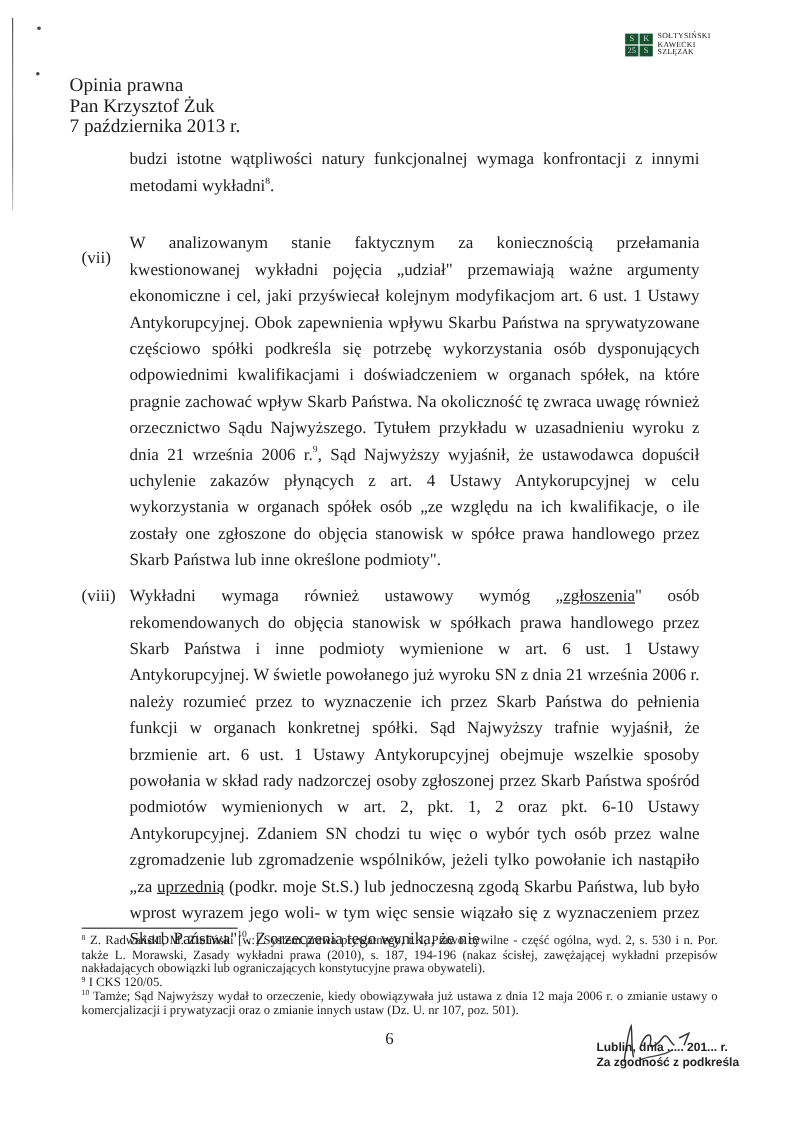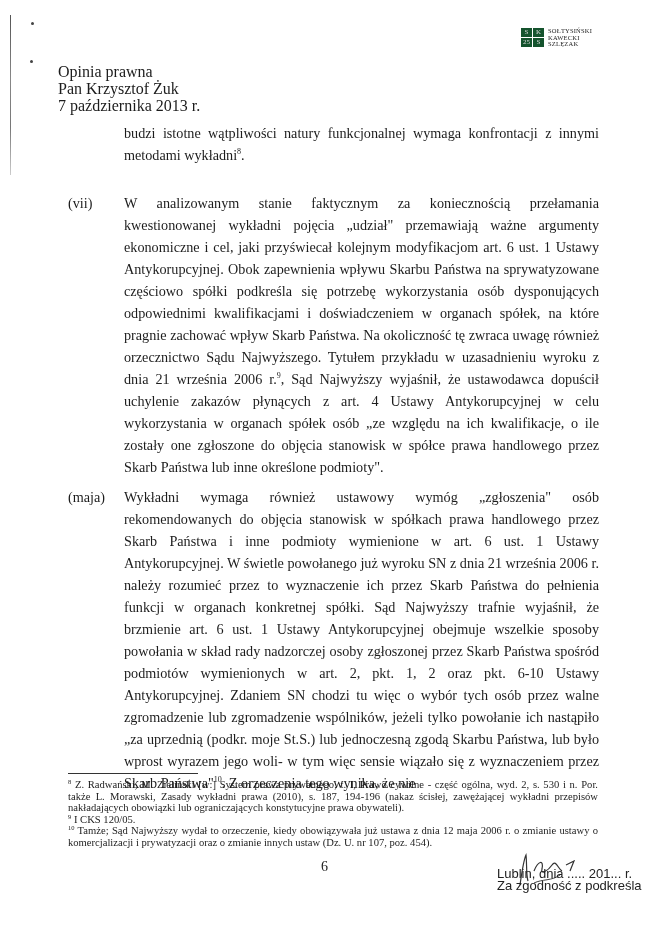--- a/index.html
+++ b/index.html
@@ -68,37 +68,38 @@
     }
     .body-text {
       position: absolute;
       left: 0;
       top: 0;
       width: 665px;
       font-size: 14.2px;
     }
     .para {
       position: absolute;
-      left: 124px;
+      left: 108px;
       width: 475px;
       line-height: 22px;
       text-align: justify;
     }
     .para-num {
       position: absolute;
       left: 68px;
       font-size: 14.2px;
       line-height: 22px;
     }
     sup {
       font-size: 8px;
       line-height: 0;
       vertical-align: 6px;
     }
     .u {
+      text-decoration: underline;
     }
     .fn-rule {
       position: absolute;
       left: 68px;
       top: 773px;
       width: 130px;
       height: 1px;
       background: #333;
     }
     .footnotes {
@@ -118,23 +119,24 @@
       position: absolute;
       left: 321px;
       top: 859px;
       font-size: 14px;
     }
     .stamp {
       position: absolute;
       left: 497px;
       top: 868px;
       font-family: "Liberation Sans", sans-serif;
-      font-size: 13px;
+      font-size: 10px;
       line-height: 12px;
       color: #222;
+      font-weight: bold;
     }
     .signature {
       position: absolute;
       left: 512px;
       top: 851px;
       width: 90px;
       height: 38px;
     }
   </style>
 </head>
@@ -161,34 +163,34 @@
 <div class="header">
   <div>Opinia prawna</div>
   <div>Pan Krzysztof Żuk</div>
   <div>7 października 2013 r.</div>
 </div>
 
 <div class="body-text">
 
   <div class="para" style="top:122px;"><span>budzi istotne wątpliwości natury funkcjonalnej wymaga konfrontacji z innymi metodami wykładni</span><sup>8</sup><span>.</span></div>
 
-  <div class="para-num" style="top:192px;">(vii)</div>
+  <div class="para-num" style="top:204px;">(vii)</div>
   <div class="para" style="top:192px;"><span>W analizowanym stanie faktycznym za koniecznością przełamania kwestionowanej wykładni pojęcia „udział" przemawiają ważne argumenty ekonomiczne i cel, jaki przyświecał kolejnym modyfikacjom art. 6 ust. 1 Ustawy Antykorupcyjnej. Obok zapewnienia wpływu Skarbu Państwa na sprywatyzowane częściowo spółki podkreśla się potrzebę wykorzystania osób dysponujących odpowiednimi kwalifikacjami i doświadczeniem w organach spółek, na które pragnie zachować wpływ Skarb Państwa. Na okoliczność tę zwraca uwagę również orzecznictwo Sądu Najwyższego. Tytułem przykładu w uzasadnieniu wyroku z dnia 21 września 2006 r.</span><sup>9</sup><span>, Sąd Najwyższy wyjaśnił, że ustawodawca dopuścił uchylenie zakazów płynących z art. 4 Ustawy Antykorupcyjnej w celu wykorzystania w organach spółek osób „ze względu na ich kwalifikacje, o ile zostały one zgłoszone do objęcia stanowisk w spółce prawa handlowego przez Skarb Państwa lub inne określone podmioty".</span></div>
 
-  <div class="para-num" style="top:486px;">(maja)</div>
+  <div class="para-num" style="top:486px;">(viii)</div>
   <div class="para" style="top:486px;"><span>Wykładni wymaga również ustawowy wymóg „</span><span class="u">zgłoszenia</span><span>" osób rekomendowanych do objęcia stanowisk w spółkach prawa handlowego przez Skarb Państwa i inne podmioty wymienione w art. 6 ust. 1 Ustawy Antykorupcyjnej. W świetle powołanego już wyroku SN z dnia 21 września 2006 r. należy rozumieć przez to wyznaczenie ich przez Skarb Państwa do pełnienia funkcji w organach konkretnej spółki. Sąd Najwyższy trafnie wyjaśnił, że brzmienie art. 6 ust. 1 Ustawy Antykorupcyjnej obejmuje wszelkie sposoby powołania w skład rady nadzorczej osoby zgłoszonej przez Skarb Państwa spośród podmiotów wymienionych w art. 2, pkt. 1, 2 oraz pkt. 6-10 Ustawy Antykorupcyjnej. Zdaniem SN chodzi tu więc o wybór tych osób przez walne zgromadzenie lub zgromadzenie wspólników, jeżeli tylko powołanie ich nastąpiło „za </span><span class="u">uprzednią</span><span> (podkr. moje St.S.) lub jednoczesną zgodą Skarbu Państwa, lub było wprost wyrazem jego woli- w tym więc sensie wiązało się z wyznaczeniem przez Skarb Państwa"</span><sup>10</sup><span>. Z orzeczenia tego wynika, że nie</span></div>
 
 </div>
 
 <div class="fn-rule"></div>
 
 <div class="footnotes">
   <div class="fn"><sup>8</sup> <span>Z. Radwański, M. Zieliński [w:] System prawa prywatnego, t. I, Prawo cywilne - część ogólna, wyd. 2, s. 530 i n. Por. także L. Morawski, Zasady wykładni prawa (2010), s. 187, 194-196 (nakaz ścisłej, zawężającej wykładni przepisów nakładających obowiązki lub ograniczających konstytucyjne prawa obywateli).</span></div>
   <div class="fn"><sup>9</sup> <span>I CKS 120/05.</span></div>
-  <div class="fn"><sup>10</sup> <span>Tamże; Sąd Najwyższy wydał to orzeczenie, kiedy obowiązywała już ustawa z dnia 12 maja 2006 r. o zmianie ustawy o komercjalizacji i prywatyzacji oraz o zmianie innych ustaw (Dz. U. nr 107, poz. 454).</span></div>
+  <div class="fn"><sup>10</sup> <span>Tamże; Sąd Najwyższy wydał to orzeczenie, kiedy obowiązywała już ustawa z dnia 12 maja 2006 r. o zmianie ustawy o komercjalizacji i prywatyzacji oraz o zmianie innych ustaw (Dz. U. nr 107, poz. 501).</span></div>
 </div>
 
 <div class="page-number">6</div>
 
 <svg class="signature" viewBox="0 0 90 38">
   <path d="M8 34 C 10 20, 12 8, 14 4 C 15 12, 14 24, 16 30 M 22 20 C 26 10, 32 8, 30 18 C 28 24, 36 20, 40 14 C 44 8, 46 18, 50 20 M 54 14 L 62 10 L 58 20" fill="none" stroke="#333" stroke-width="1.2"></path>
   <path d="M 22 32 C 30 28, 40 30, 48 24" fill="none" stroke="#444" stroke-width="1"></path>
 </svg>
 
 <div class="stamp">

